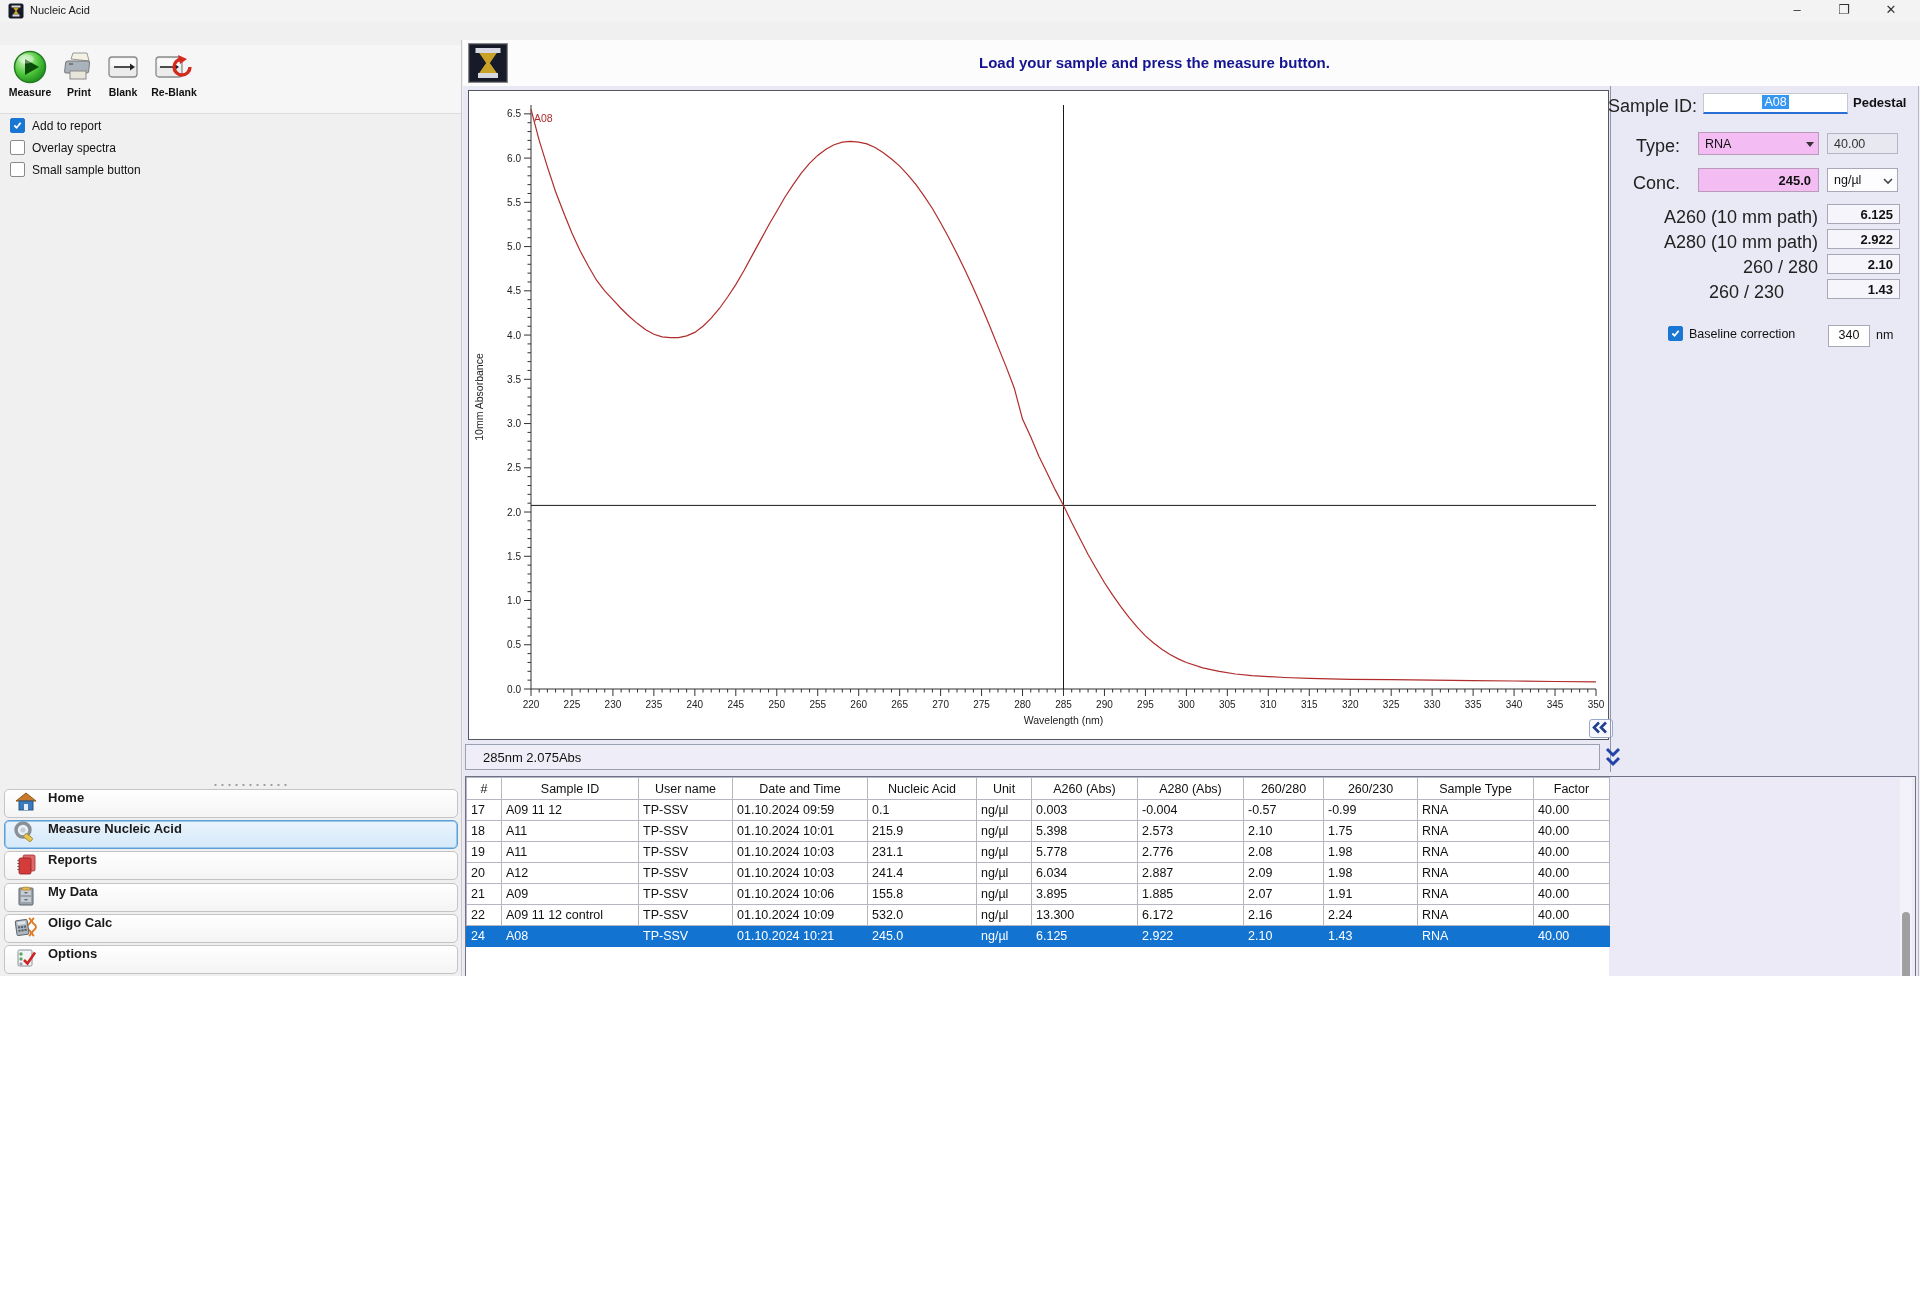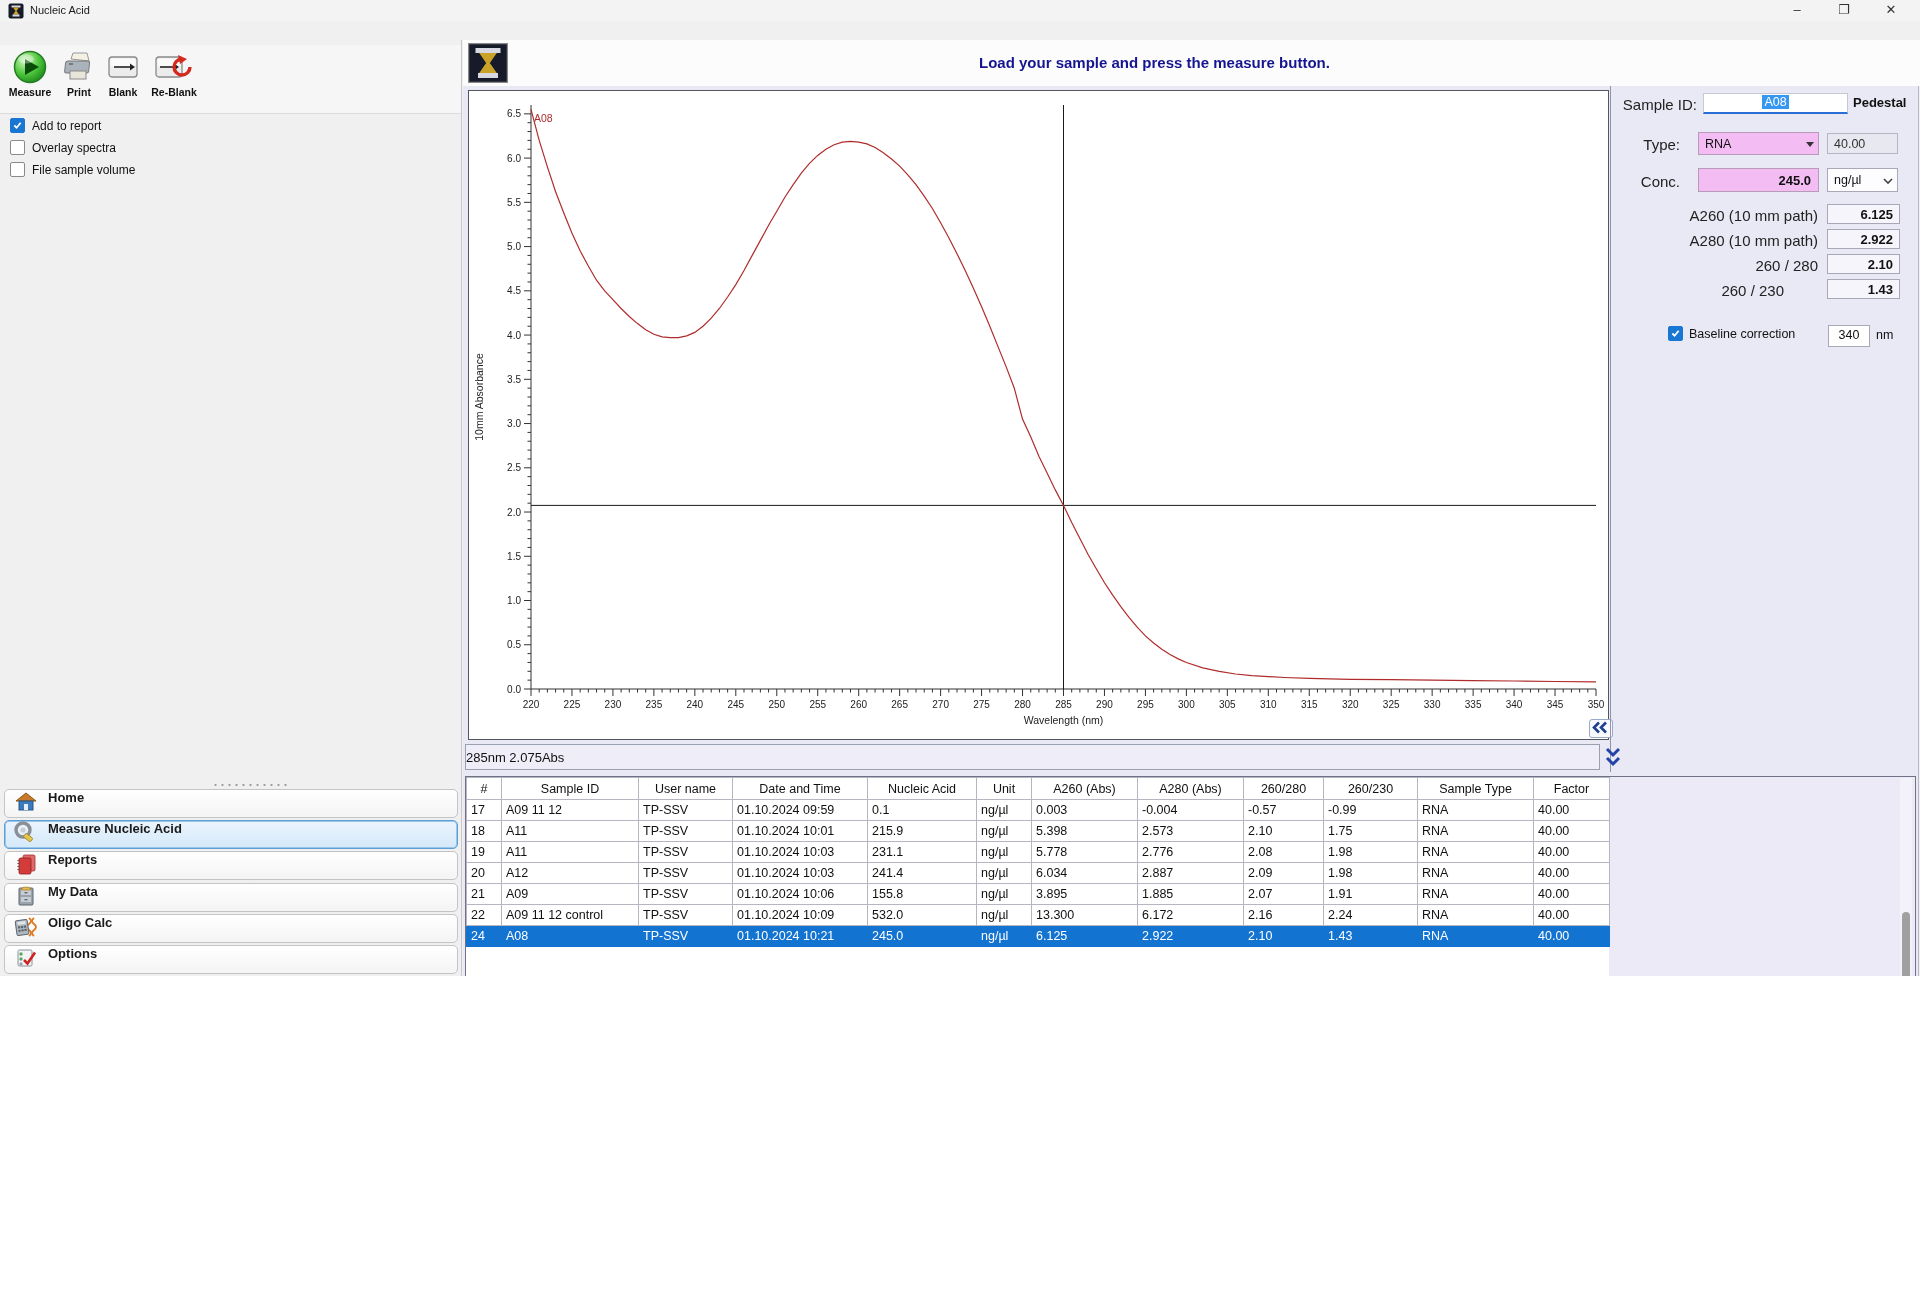--- a/index.html
+++ b/index.html
@@ -35,26 +35,26 @@
   .collapse-bar{position:absolute;left:4px;top:977px;width:452px;height:25px;background:#f3f3f3;border:1px solid #b8b8b8;border-radius:2px;}
   .collapse-gl{position:absolute;right:10px;top:0px;font-size:15px;font-weight:bold;color:#222;}
   .splitter-dots{position:absolute;left:212px;top:783px;width:76px;height:4px;background-image:radial-gradient(circle,#9a9a9a 1px,transparent 1.2px);background-size:7px 4px;}
 
   
   .msgbar{position:absolute;left:463px;top:40px;width:1457px;height:46px;background:#fcfcfd;}
   .msg-text{position:absolute;left:516px;top:14px;font-size:15px;font-weight:bold;color:#151591;}
   .main-region{position:absolute;left:463px;top:86px;width:1455px;height:917px;background:#e9e9f5;border-right:1px solid #b7b7c8;}
   .chartbox{position:absolute;left:5px;top:4px;width:1139px;height:648px;background:#ffffff;border:1px solid #55555f;}
   .vdivider{position:absolute;left:1147px;top:0;width:1px;height:686px;background:#8f94a8;}
-  .readoutbar{position:absolute;left:2px;top:658px;width:1135px;height:26px;background:#efeef8;border:1px solid #9ba0b0;font-size:13px;color:#111;line-height:25px;padding-left:0;box-sizing:border-box;}
+  .readoutbar{position:absolute;left:2px;top:658px;width:1135px;height:26px;background:#efeef8;border:1px solid #9ba0b0;font-size:13px;color:#111;line-height:25px;padding-left:17px;box-sizing:border-box;}
   .btn-collapse-left{position:absolute;left:1120px;top:628px;width:22px;height:17px;background:#f8f8ff;border:1px solid #9aa8cc;border-radius:3px;}
   .btn-collapse-down{position:absolute;left:1140px;top:660px;width:20px;height:24px;}
 
   
-  .rp-label{position:absolute;font-size:15px;color:#222;text-align:right;}
+  .rp-label{position:absolute;font-size:18px;color:#222;text-align:right;}
   .rp-bold{font-weight:bold;}
   .sampleid-input{position:absolute;left:1240px;top:7px;width:143px;height:18px;background:#fff;border:1px solid #c8c8d4;border-bottom:2px solid #2a6fd6;text-align:center;font-size:12.5px;line-height:17px;}
   .sel-text{background:#3697f2;color:#fff;padding:0 2px;}
   .pink-box{background:#f3bcf2;border:1px solid #b99ab8;}
   .type-select{position:absolute;left:1235px;top:46px;width:121px;height:23px;font-size:12.5px;line-height:22px;padding-left:6px;box-sizing:border-box;}
   .caret-down{position:absolute;right:4px;top:9px;width:0;height:0;border-left:4px solid transparent;border-right:4px solid transparent;border-top:5px solid #333;}
   .factor-box{position:absolute;left:1364px;top:47px;width:71px;height:21px;background:#e8e8f0;border:1px solid #b4b4c4;font-size:12.5px;line-height:20px;padding-left:6px;box-sizing:border-box;color:#333;}
   .conc-box{position:absolute;left:1235px;top:82px;width:121px;height:24px;font-size:13px;font-weight:bold;line-height:23px;text-align:right;padding-right:7px;box-sizing:border-box;}
   .unit-select{position:absolute;left:1364px;top:82px;width:71px;height:24px;background:#fdfdff;border:1px solid #a8a8b8;font-size:12.5px;line-height:23px;padding-left:6px;box-sizing:border-box;}
   .val-box{position:absolute;left:1364px;width:73px;height:20px;background:#f6f5fc;border:1px solid #a8a8b8;font-size:13px;font-weight:bold;text-align:right;line-height:19px;padding-right:6px;box-sizing:border-box;}
@@ -150,21 +150,21 @@
           </svg>
         </span>
       <span class="chk-lbl">Add to report</span>
     </div>
     <div class="chk-row" style="top:139px">
       <span class="chk"></span>
       <span class="chk-lbl">Overlay spectra</span>
     </div>
     <div class="chk-row" style="top:161px">
       <span class="chk"></span>
-      <span class="chk-lbl">File sample volume</span>
+      <span class="chk-lbl">Small sample button</span>
     </div>
 
     <div class="abs" style="left:461px;top:40px;width:1px;height:963px;background:#c8c8cc"></div>
 
     <div class="msgbar">
       <svg class="abs" style="left:5px;top:3px" width="40" height="40" viewBox="0 0 32 32">
           <rect x="0.5" y="0.5" width="31" height="31" fill="#171b29" stroke="#888"></rect>
           <rect x="6" y="4" width="20" height="4" fill="#d8d8e2"></rect>
           <polygon points="9,8 23,8 17.5,16 23,24 9,24 14.5,16" fill="#c9a227"></polygon>
           <rect x="8" y="24" width="16" height="4" fill="#d8d8e2"></rect>

